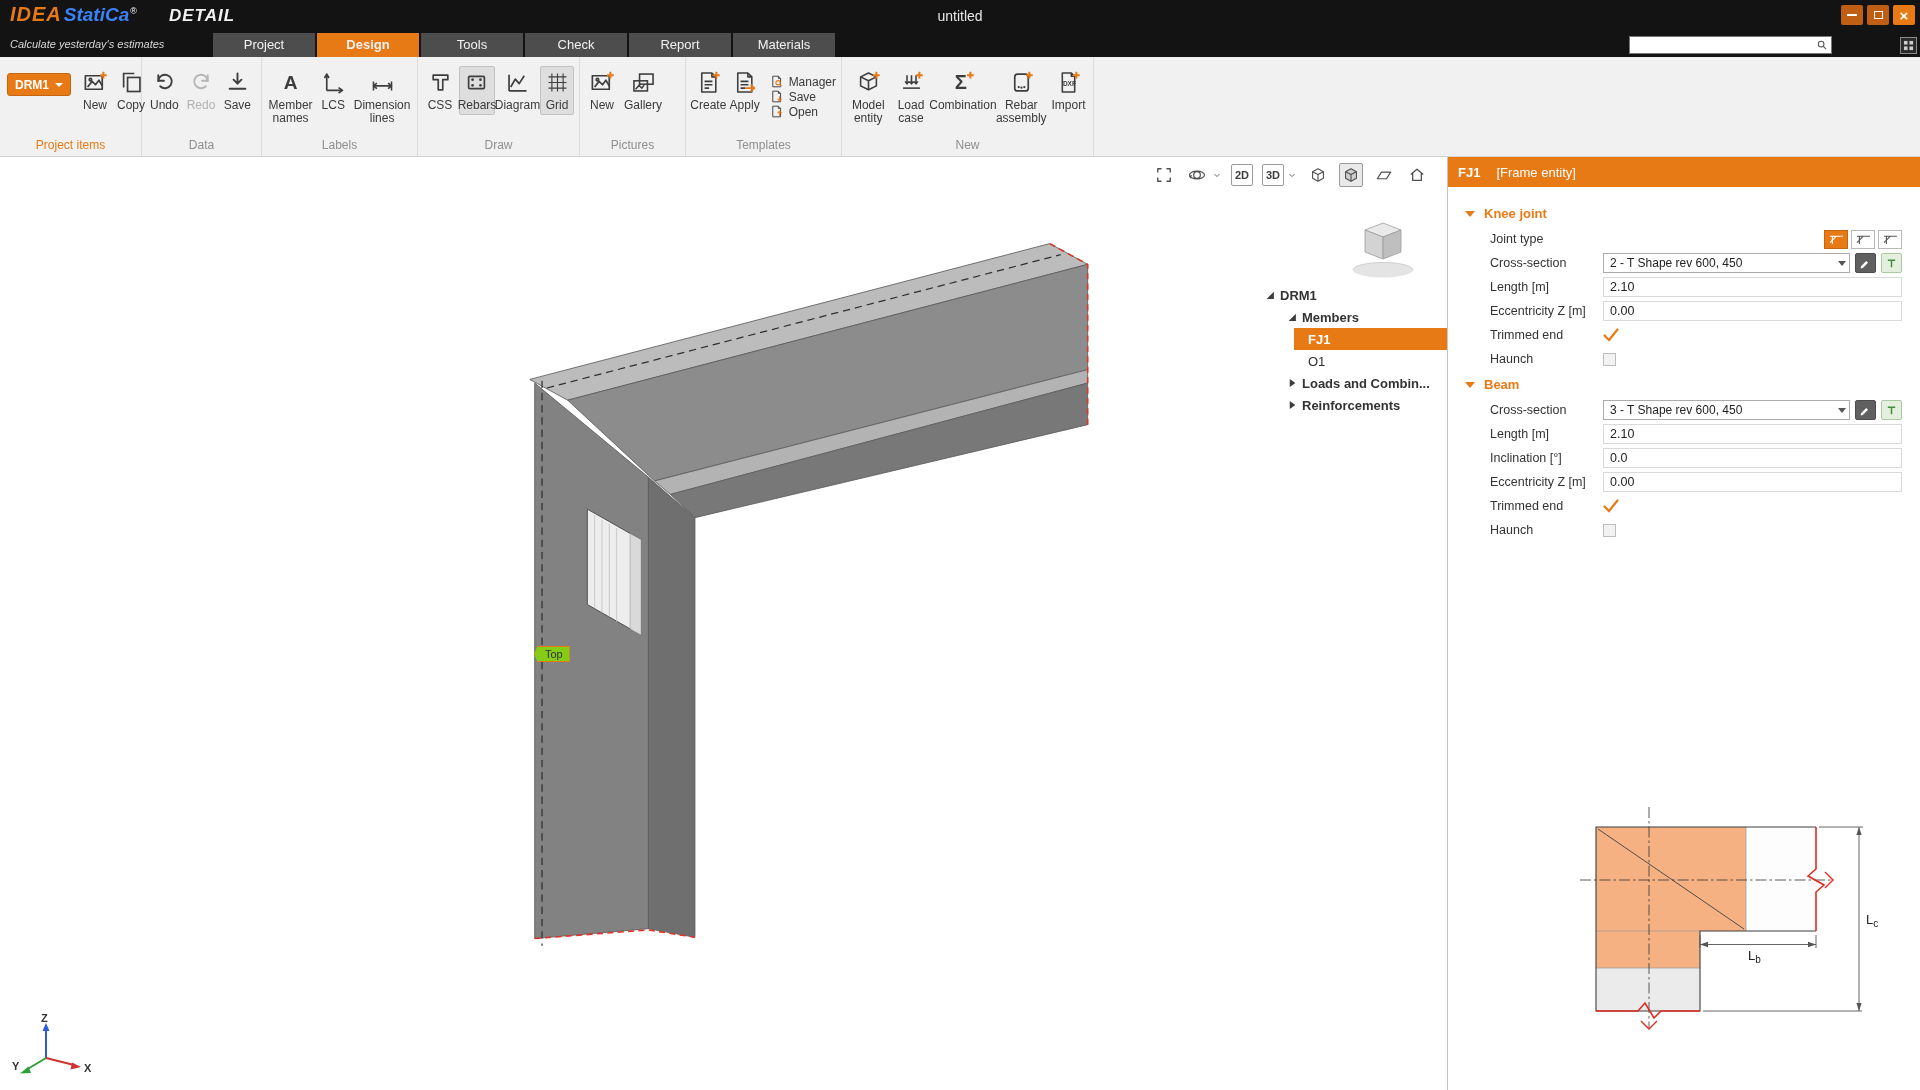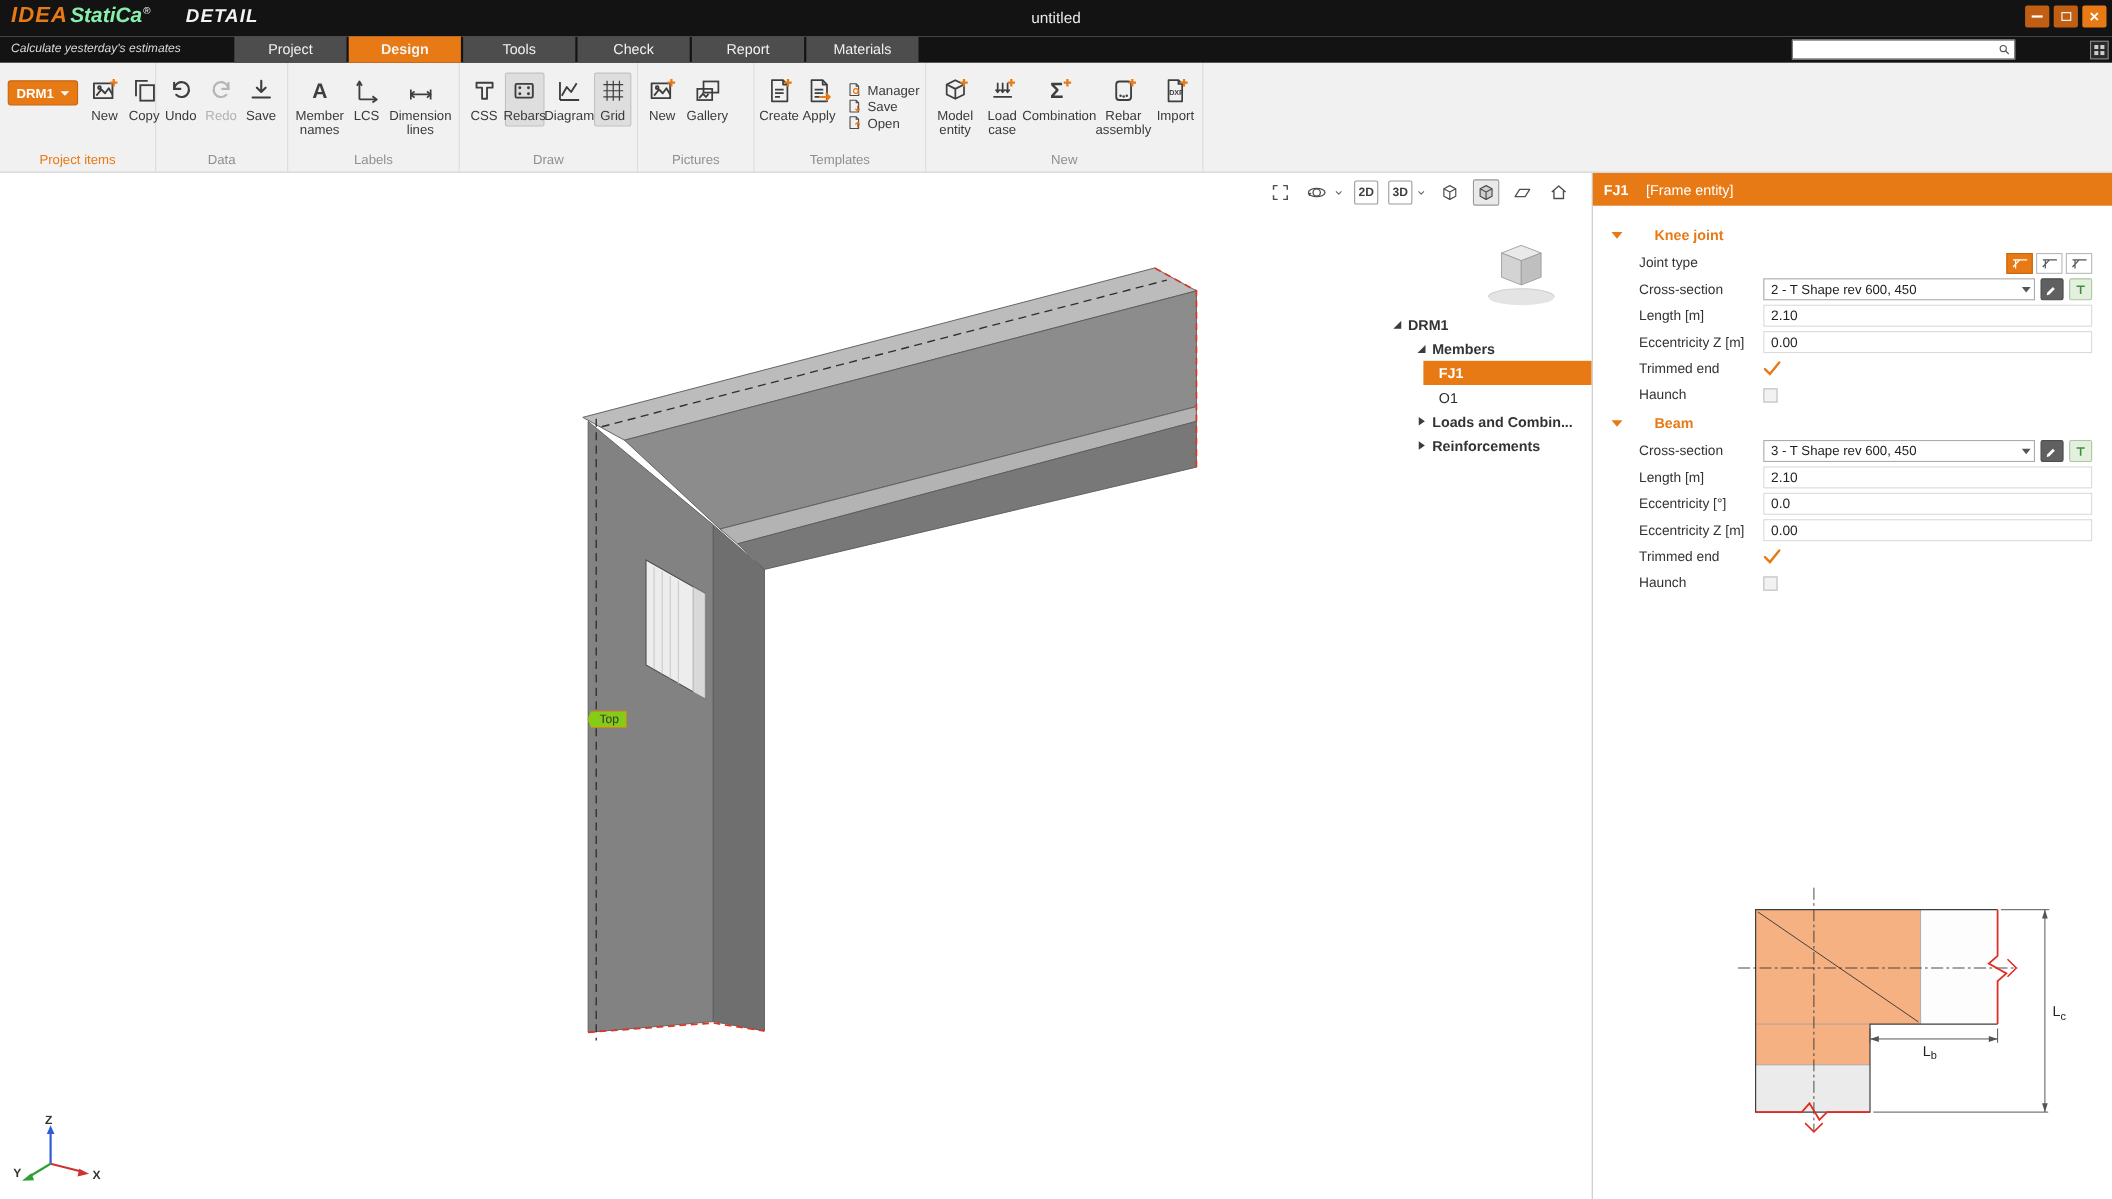--- a/index.html
+++ b/index.html
@@ -3,21 +3,21 @@
 <meta charset="utf-8">
 <style>
 *{margin:0;padding:0;box-sizing:border-box;}
 html,body{width:1920px;height:1090px;overflow:hidden;}
 body{font-family:"Liberation Sans",sans-serif;background:#fff;position:relative;font-size:13px;}
 
 
 .titlebar{position:absolute;top:0;left:0;width:1920px;height:33px;background:#131313;color:#fff;z-index:5;}
 .brand{position:absolute;left:10px;top:3px;display:flex;align-items:baseline;}
 .brand-idea{font-style:italic;font-weight:bold;font-size:20px;color:#E87A16;letter-spacing:1px;}
-.brand-statica{font-style:italic;font-weight:bold;font-size:19px;color:#86efac;margin-left:2px;}
+.brand-statica{font-style:italic;font-weight:bold;font-size:19px;color:#3b82f6;margin-left:2px;}
 .brand-reg{font-size:9px;color:#fff;margin-left:1px;position:relative;top:-7px;}
 .brand-app{font-style:italic;font-weight:bold;font-size:17px;color:#f2f2f2;margin-left:32px;letter-spacing:1px;}
 .doc-title{position:absolute;left:0;right:0;top:0;height:33px;line-height:33px;text-align:center;font-size:14px;color:#E8E8E8;}
 .win-buttons{position:absolute;right:5px;top:5px;display:flex;gap:4px;z-index:2;}
 .wb{width:22px;height:20px;border-radius:2px;display:flex;align-items:center;justify-content:center;cursor:pointer;}
 .wb-min,.wb-max{background:#C05F14;}
 .wb-close{background:#E87A16;color:#fff;font-size:15px;font-weight:bold;line-height:1;}
 .wb-bar{width:10px;height:2px;background:#fff;}
 .wb-sq{width:9px;height:8px;border:1.5px solid #fff;}
 
@@ -75,21 +75,21 @@
 .trow.selected{background:#E87A16;color:#fff;margin-left:33px;padding-left:14px;font-weight:bold;}
 .triad{position:absolute;left:10px;bottom:4px;width:92px;height:72px;}
 
 
 .panel{position:absolute;top:157px;left:1447px;right:0;bottom:0;background:#fff;border-left:1px solid #C6C6C6;}
 .panel-header{height:30px;background:#E87A16;color:#fff;display:flex;align-items:center;padding-left:10px;font-size:13px;}
 .ph-code{font-weight:bold;margin-right:16px;}
 .panel-body{padding-top:13px;}
 .sec-header{height:27px;display:flex;align-items:center;padding-left:17px;gap:9px;cursor:pointer;}
 .sec-tri{width:0;height:0;border-left:5px solid transparent;border-right:5px solid transparent;border-top:6px solid #E87A16;}
-.sec-title{color:#E87A16;font-weight:bold;font-size:13px;margin-left:20px;}
+.sec-title{color:#E87A16;font-weight:bold;font-size:13px;}
 .prow{height:24px;display:flex;align-items:center;padding-left:42px;padding-right:18px;}
 .plabel{width:113px;flex:0 0 113px;font-size:12.5px;color:#333;}
 .pcontrol{flex:1;display:flex;align-items:center;height:20px;}
 .pfield{flex:1;height:20px;border:1px solid #DADADA;background:#fff;display:flex;align-items:center;padding:0 6px;font-size:12.5px;color:#222;cursor:text;}
 .pdrop{flex:1;height:20px;border:1px solid #ABABAB;background:#fff;display:flex;align-items:center;justify-content:space-between;padding:0 3px 0 6px;font-size:12px;color:#222;c​ursor:pointer;}
 .pcaret{width:0;height:0;border-left:4px solid transparent;border-right:4px solid transparent;border-top:5px solid #555;margin-left:4px;}
 .sqbtn{width:21px;height:20px;margin-left:5px;border-radius:2px;display:flex;align-items:center;justify-content:center;cursor:pointer;flex:0 0 21px;}
 .sqbtn.dark{background:#606060;border:1px solid #4C4C4C;color:#fff;}
 .sqbtn.green{background:#E4F0DD;border:1px solid #A9C9A0;color:#3E8E3E;}
 .sqbtn svg{width:13px;height:13px;}
@@ -797,21 +797,21 @@
           </div>
       </div>
     </div>
     <div class="prow">
       <span class="plabel">Length [m]</span>
       <div class="pcontrol">
           <div class="pfield">2.10</div>
         </div>
     </div>
     <div class="prow">
-      <span class="plabel">Eccentricity [°]</span>
+      <span class="plabel">Inclination [°]</span>
       <div class="pcontrol">
           <div class="pfield">0.0</div>
         </div>
     </div>
     <div class="prow">
       <span class="plabel">Eccentricity Z [m]</span>
       <div class="pcontrol">
           <div class="pfield">0.00</div>
         </div>
     </div>

